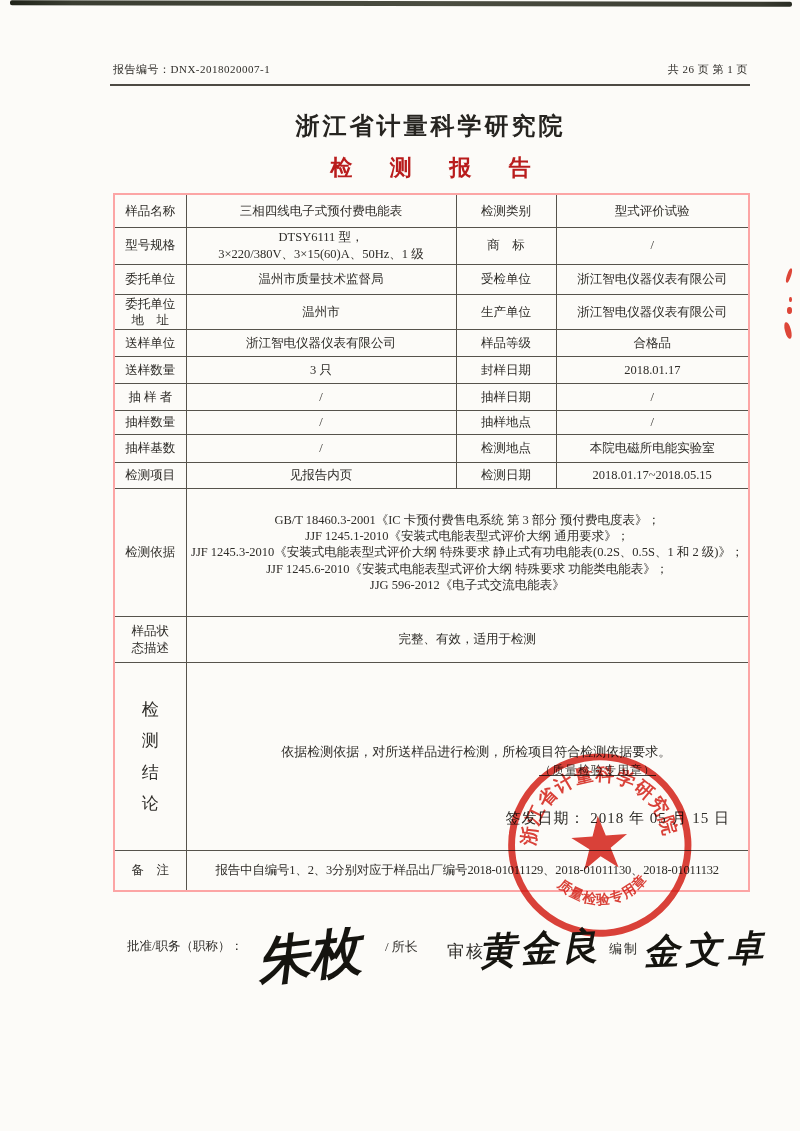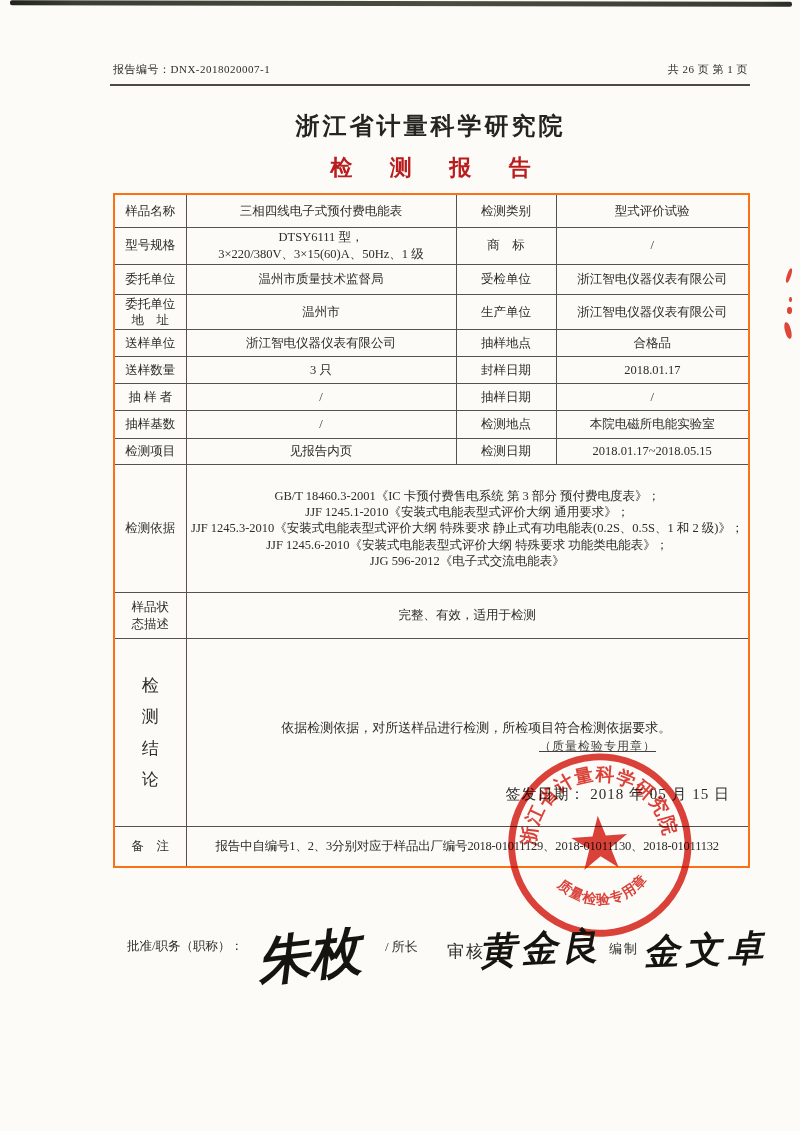--- a/index.html
+++ b/index.html
@@ -30,21 +30,21 @@
   }
   table.report {
     position:absolute; left:113px; top:193px; width:635px;
     border-collapse:collapse; table-layout:fixed;
   }
   table.report td {
     border:1.6px solid #56534c; font-size:12.5px; line-height:1.3;
     text-align:center; vertical-align:middle; white-space:pre-line;
     padding:1px 4px; overflow:hidden;
   }
-  table.report { border:2px solid #f97316; }
+  table.report { border:2px solid #fca5a5; }
   td.c1 { width:72px; } td.c2 { width:270px; } td.c3 { width:100px; } td.c4 { width:193px; }
   td.basis-cell { text-align:left; padding:5px 10px 5px 8px; line-height:1.58; font-size:12.8px; }
   td.state-cell { text-align:left; padding-left:10px; }
   td.remark-cell { font-size:11.5px; letter-spacing:-0.2px;font-family:Liberation Serif, serif; }
   td.concl-cell { position:relative; text-align:left; vertical-align:top; padding:0; }
   .concl-text { padding:24px 20px 0 38px; font-size:13px; }
   .stamp-note { position:absolute; right:92px; top:100px; font-size:12px; color:#45433e; letter-spacing:1px;text-decoration:underline; }
   .issue-line { position:absolute; right:18px; top:146px; font-size:15px; letter-spacing:1px;text-align:center; }
   .vlabel { width:17px; margin:0 auto; word-break:break-all; line-height:1.85; font-size:17px; }
   .footer-zone { position:absolute; left:127px; top:928px; width:660px; height:90px; }
@@ -104,33 +104,39 @@
     <tr style="height:34px;">
       <td>委托单位
 地　址</td>
       <td>温州市</td>
       <td>生产单位</td>
       <td>浙江智电仪器仪表有限公司</td>
     </tr>
     <tr style="height:27px;">
       <td>送样单位</td>
       <td>浙江智电仪器仪表有限公司</td>
-      <td>抽样地点</td>
+      <td>样品等级</td>
       <td>合格品</td>
     </tr>
     <tr style="height:27px;">
       <td>送样数量</td>
       <td>3 只</td>
       <td>封样日期</td>
       <td>2018.01.17</td>
     </tr>
     <tr style="height:27px;">
       <td>抽 样 者</td>
       <td>/</td>
       <td>抽样日期</td>
+      <td>/</td>
+    </tr>
+    <tr style="height:24px;">
+      <td>抽样数量</td>
+      <td>/</td>
+      <td>抽样地点</td>
       <td>/</td>
     </tr>
     <tr style="height:28px;">
       <td>抽样基数</td>
       <td>/</td>
       <td>检测地点</td>
       <td>本院电磁所电能实验室</td>
     </tr>
     <tr style="height:26px;">
       <td>检测项目</td>

